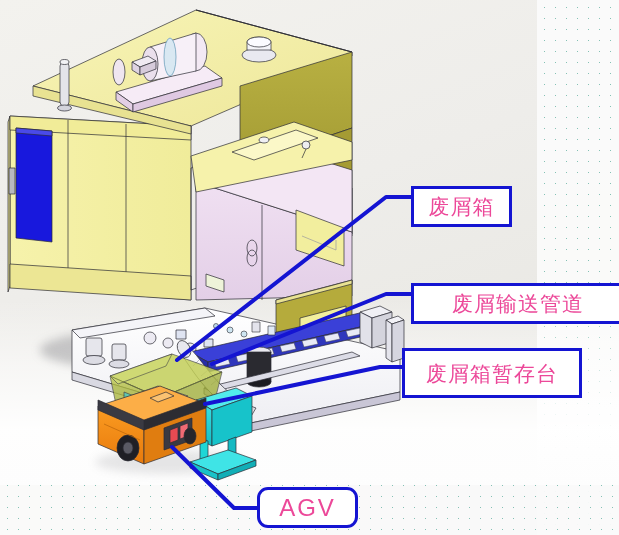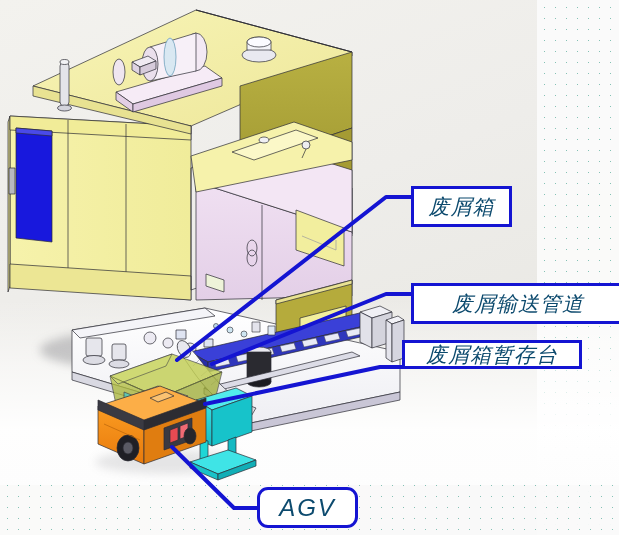--- a/index.html
+++ b/index.html
@@ -38,33 +38,32 @@
   }
 
   
   #art{position:absolute;left:0;top:0;width:619px;height:535px;}
 
   
   .callout{
     position:absolute;
     background:#ffffff;
     border:3px solid #1414d2;
-    color:#0c4a6e;
+    color:#ec4899;
     display:flex;align-items:center;justify-content:center;
     box-sizing:border-box;
     line-height:1;
     white-space:nowrap;
     letter-spacing:1px;
-    font-style:italic;
   }
   .callout.cn{font-size:21px;}
   .callout.en{font-size:24px;letter-spacing:2px;}
   #lbl-bin{left:411px;top:186px;width:101px;height:41px;}
   #lbl-duct{left:411px;top:283px;width:214px;height:41px;}
-  #lbl-stand{left:402px;top:340px;width:180px;height:29px;}
+  #lbl-stand{left:402px;top:348px;width:180px;height:50px;}
   #lbl-agv{left:257px;top:487px;width:101px;height:41px;border-radius:11px;}
 </style>
 </head>
 <body>
 
 <div id="stage">
 
   <div class="bg-plain"></div>
   <div class="bg-dots right"></div>
   <div class="bg-dots bottom"></div>

